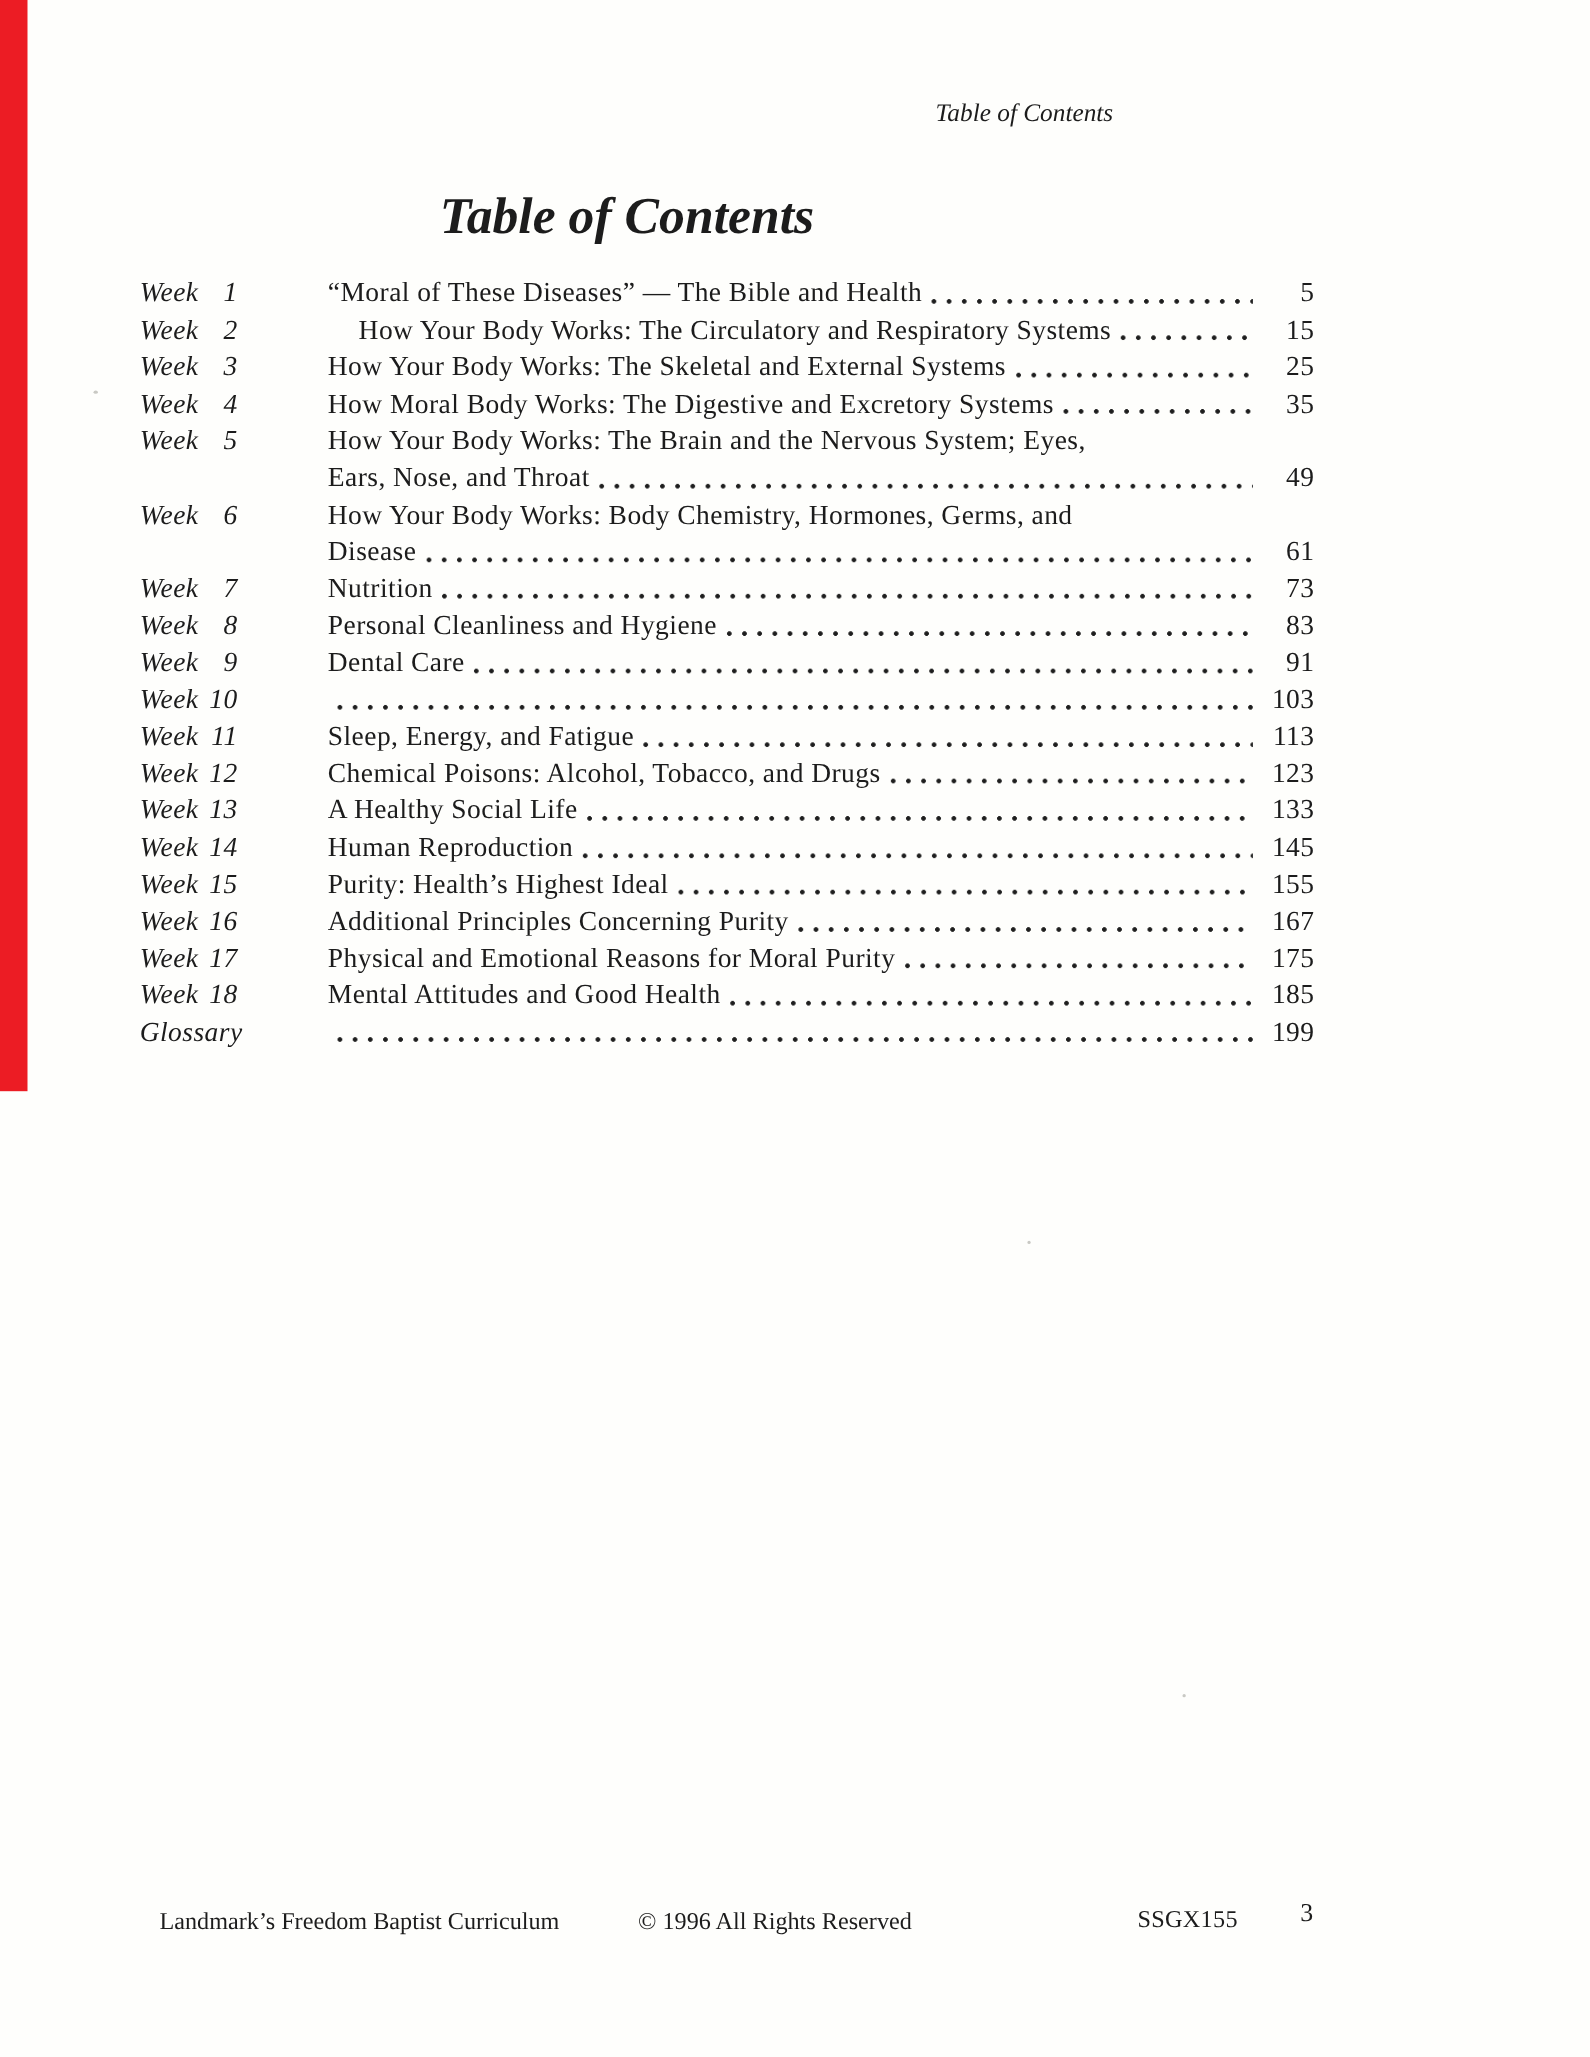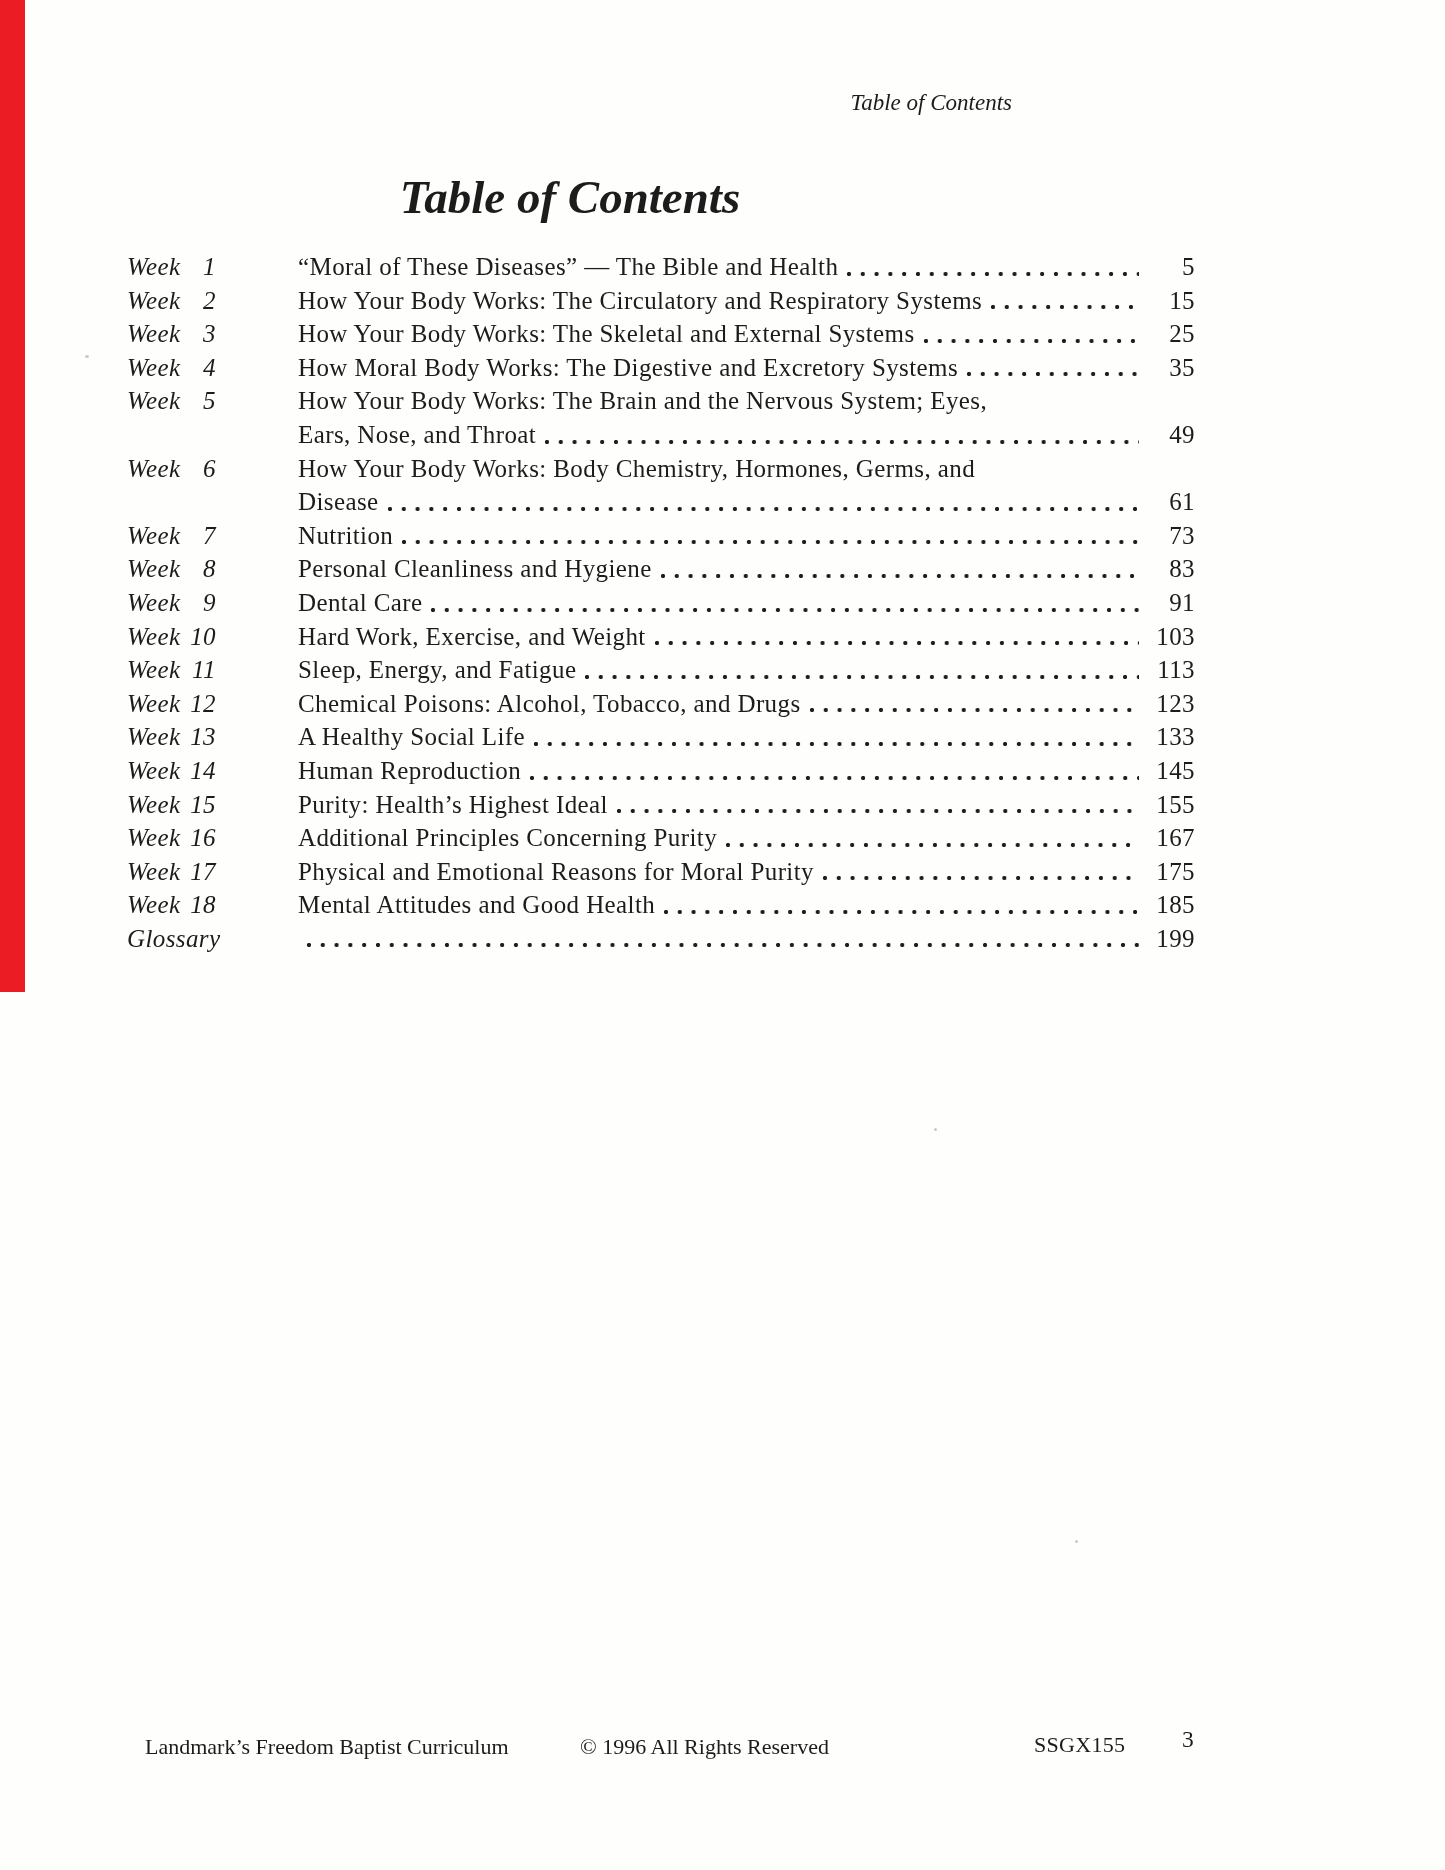--- a/index.html
+++ b/index.html
@@ -75,21 +75,21 @@
         </span>
       </span>
     </div>
     <div class="toc-row">
       <span class="wkcol">
         <span class="wklabel">Week</span>
         <span class="wknum">2</span>
         <span class="wkspacer"></span>
       </span>
       <span class="lines">
-        <span class="line" style="display: flex;">
+        <span class="line" style="display: flex; margin-left: 28px;">
           <span class="ltext">How Your Body Works: The Circulatory and Respiratory Systems</span>
           <span class="dots"></span>
           <span class="lpage">15</span>
         </span>
       </span>
     </div>
     <div class="toc-row">
       <span class="wkcol">
         <span class="wklabel">Week</span>
         <span class="wknum">3</span>
@@ -194,21 +194,20 @@
       </span>
     </div>
     <div class="toc-row">
       <span class="wkcol">
         <span class="wklabel">Week</span>
         <span class="wknum">10</span>
         <span class="wkspacer"></span>
       </span>
       <span class="lines">
         <span class="line" style="display: flex;">
-          <span class="ltext">Hard Work, Exercise, and Weight</span>
           <span class="dots"></span>
           <span class="lpage">103</span>
         </span>
       </span>
     </div>
     <div class="toc-row">
       <span class="wkcol">
         <span class="wklabel">Week</span>
         <span class="wknum">11</span>
         <span class="wkspacer"></span>

